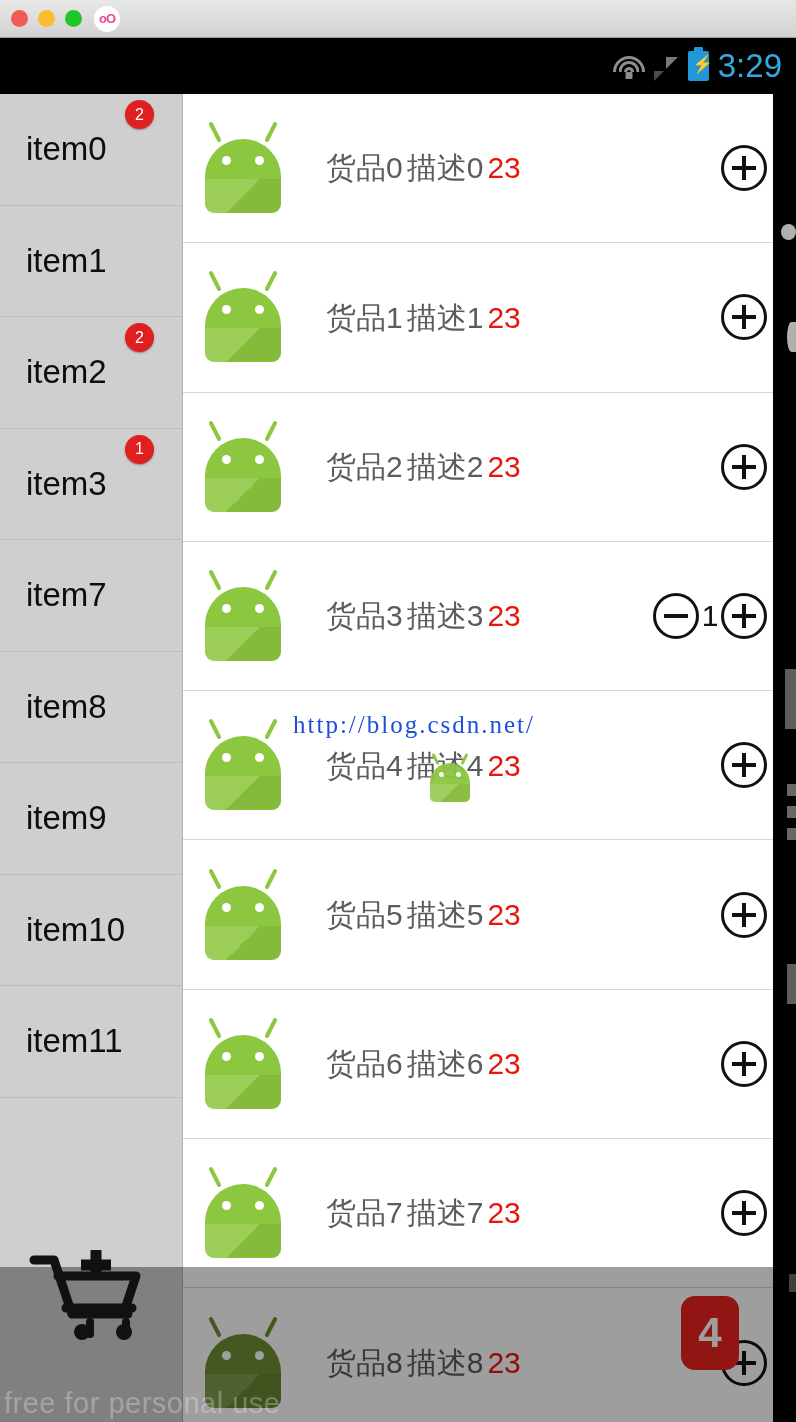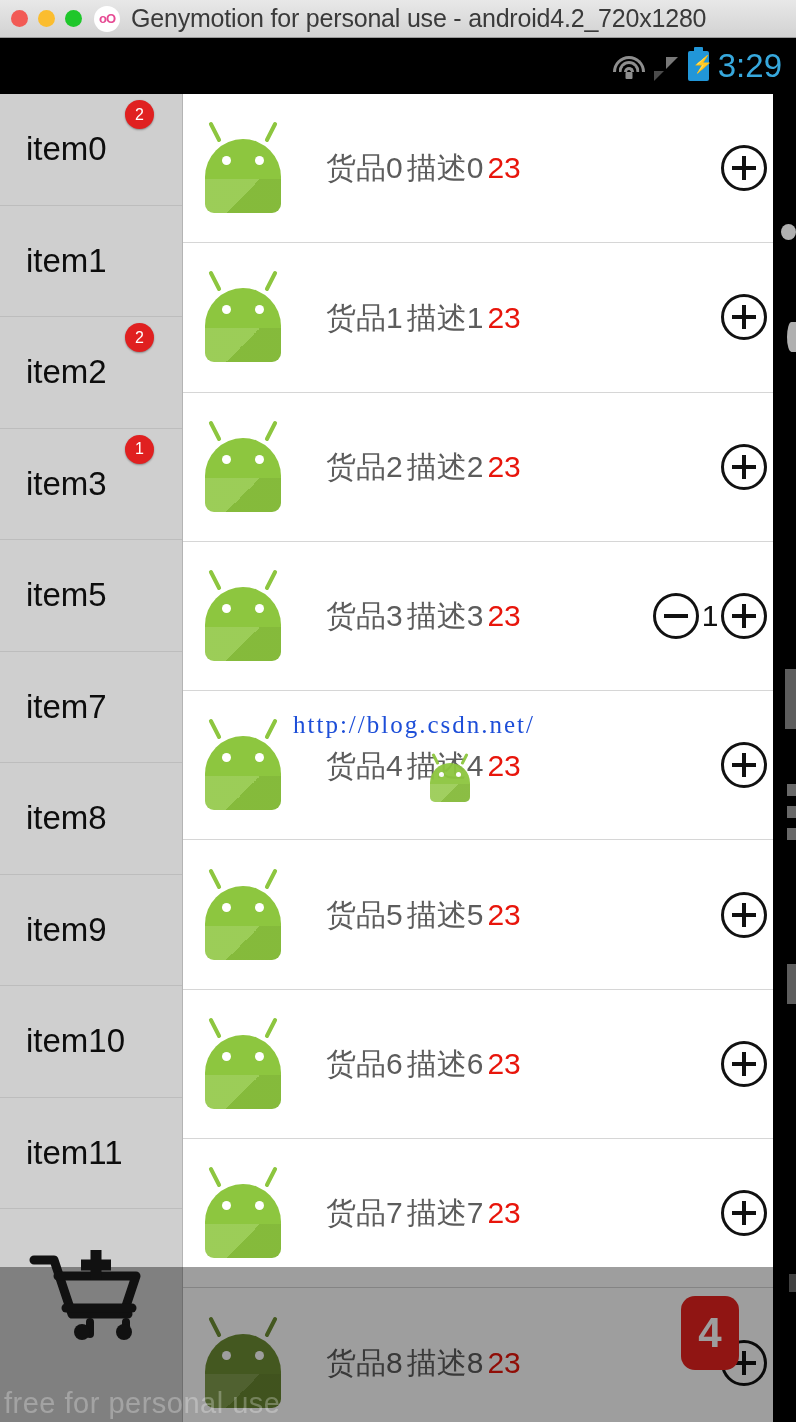--- a/index.html
+++ b/index.html
@@ -195,21 +195,20 @@
 </head>
 <body>
 
 <div class="titlebar">
   <div class="traffic">
     <span class="dot red"></span>
     <span class="dot yellow"></span>
     <span class="dot green"></span>
   </div>
   <div class="app-logo">oO</div>
-  <div class="win-title">Genymotion for personal use - android4.2_720x1280</div>
 </div>
 
 <div class="statusbar">
   <div class="sb-icons">
     <span class="wifi-ic">
       <i></i>
         <i></i>
         <i></i>
         <u></u>
     </span>
@@ -236,23 +235,20 @@
       </div>
       <div class="side-item">
         <span class="side-label">item2</span>
         <span class="side-badge">2</span>
       </div>
       <div class="side-item">
         <span class="side-label">item3</span>
         <span class="side-badge">1</span>
       </div>
       <div class="side-item">
-        <span class="side-label">item5</span>
-      </div>
-      <div class="side-item">
         <span class="side-label">item7</span>
       </div>
       <div class="side-item">
         <span class="side-label">item8</span>
       </div>
       <div class="side-item">
         <span class="side-label">item9</span>
       </div>
       <div class="side-item">
         <span class="side-label">item10</span>

